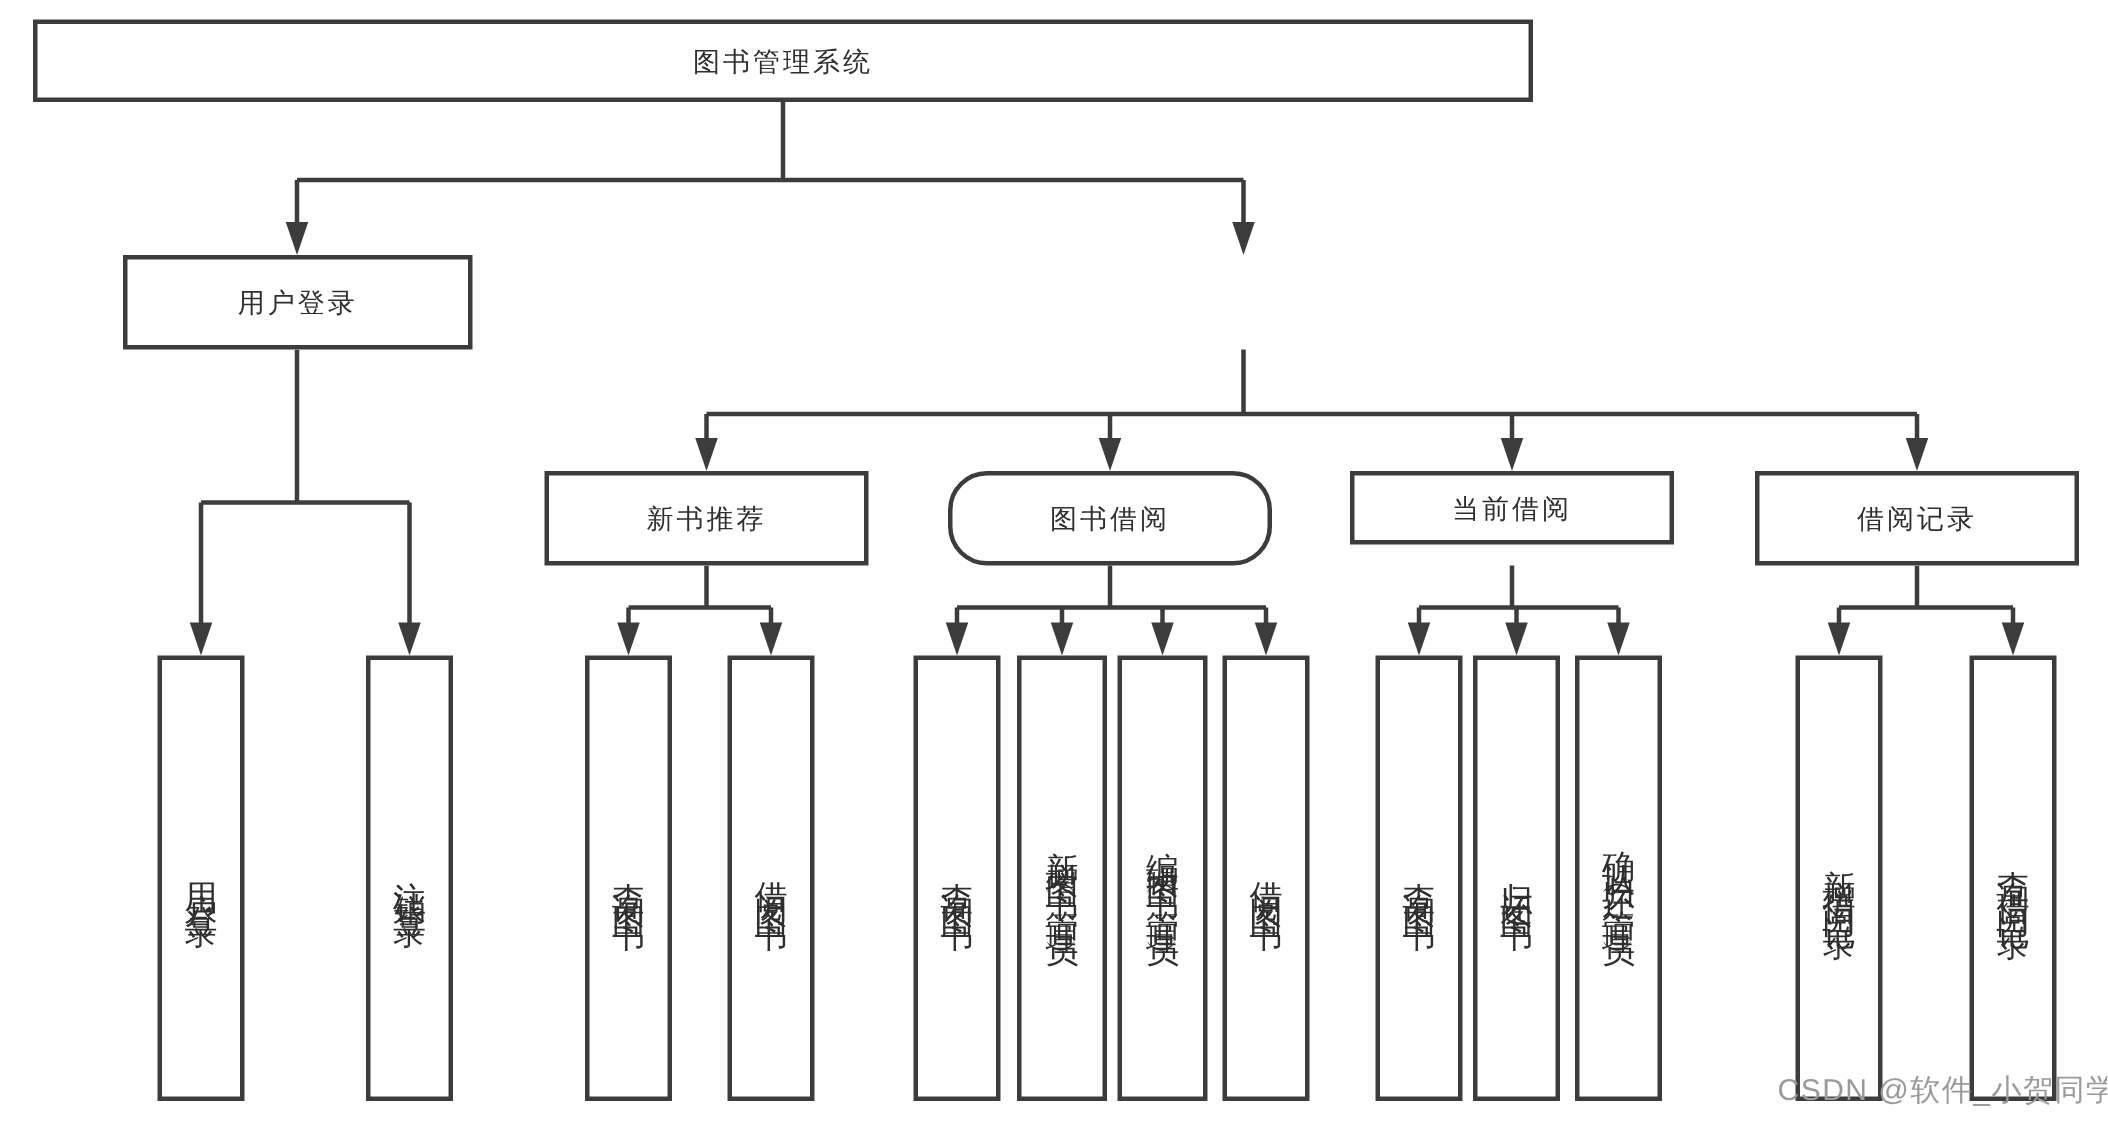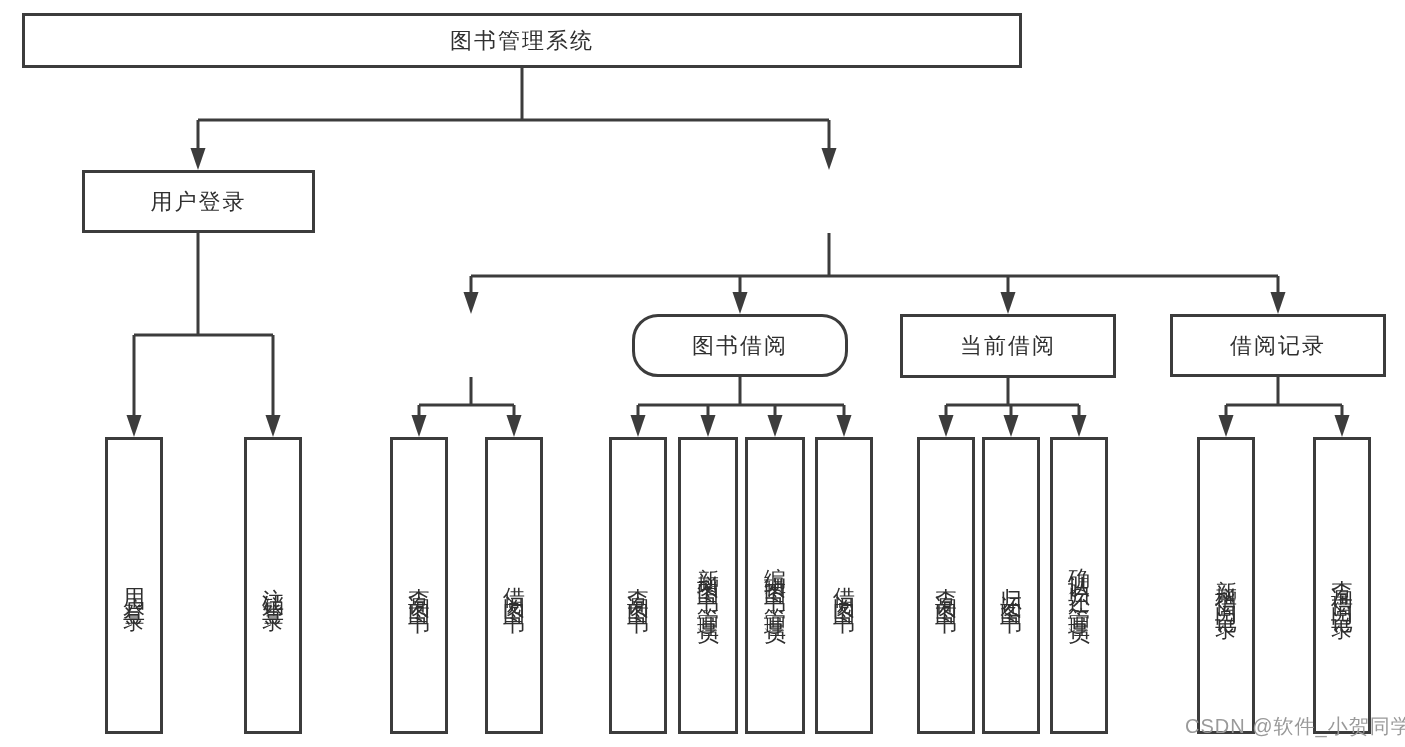--- a/index.html
+++ b/index.html
@@ -17,21 +17,21 @@
     width: 1405px; height: 747px;
   }
   .node {
     position: absolute;
     box-sizing: border-box;
     background: #ffffff;
     border: 3px solid #3c3c3c;
     display: flex;
     align-items: center;
     justify-content: center;
-    font-size: 22px;
+    font-size: 18px;
     color: #2f2f2f;
     letter-spacing: 2px;
     text-align: center;
     line-height: 1;
     z-index: 2;
   }
   .vnode {
     writing-mode: vertical-rl;
     text-orientation: mixed;
     letter-spacing: 8px;
@@ -91,22 +91,23 @@
       <polygon points="1071.5,415 1086.5,415 1079,437"></polygon>
       <polygon points="1218.5,415 1233.5,415 1226,437"></polygon>
       <polygon points="1334.5,415 1349.5,415 1342,437"></polygon>
     </g>
   </svg>
 
   <div class="node" style="left:22px; top:13px; width:1000px; height:55px;">图书管理系统</div>
 
   <div class="node" style="left:82px; top:170px; width:233px; height:63px;">用户登录</div>
 
+  <div class="node" style="left:363px; top:314px; width:216px; height:63px;">新书推荐</div>
   <div class="node" style="left:632px; top:314px; width:216px; height:63px;border-radius:26px;">图书借阅</div>
-  <div class="node" style="left:900px; top:314px; width:216px; height:64px;">当前借阅</div>
+  <div class="node" style="left:900px; top:314px; width:216px; height:49px;">当前借阅</div>
   <div class="node" style="left:1170px; top:314px; width:216px; height:63px;">借阅记录</div>
 
   <div class="node vnode" style="left:105px; top:437px; width:58px; height:297px;">用户登录</div>
   <div class="node vnode" style="left:244px; top:437px; width:58px; height:297px;">注销登录</div>
 
   <div class="node vnode" style="left:390px; top:437px; width:58px; height:297px;">查询图书</div>
   <div class="node vnode" style="left:485px; top:437px; width:58px; height:297px;">借阅图书</div>
 
   <div class="node vnode" style="left:609px; top:437px; width:58px; height:297px;">查询图书</div>
   <div class="node vnode" style="left:678px; top:437px; width:60px; height:297px;">新增图书（管理员）</div>

